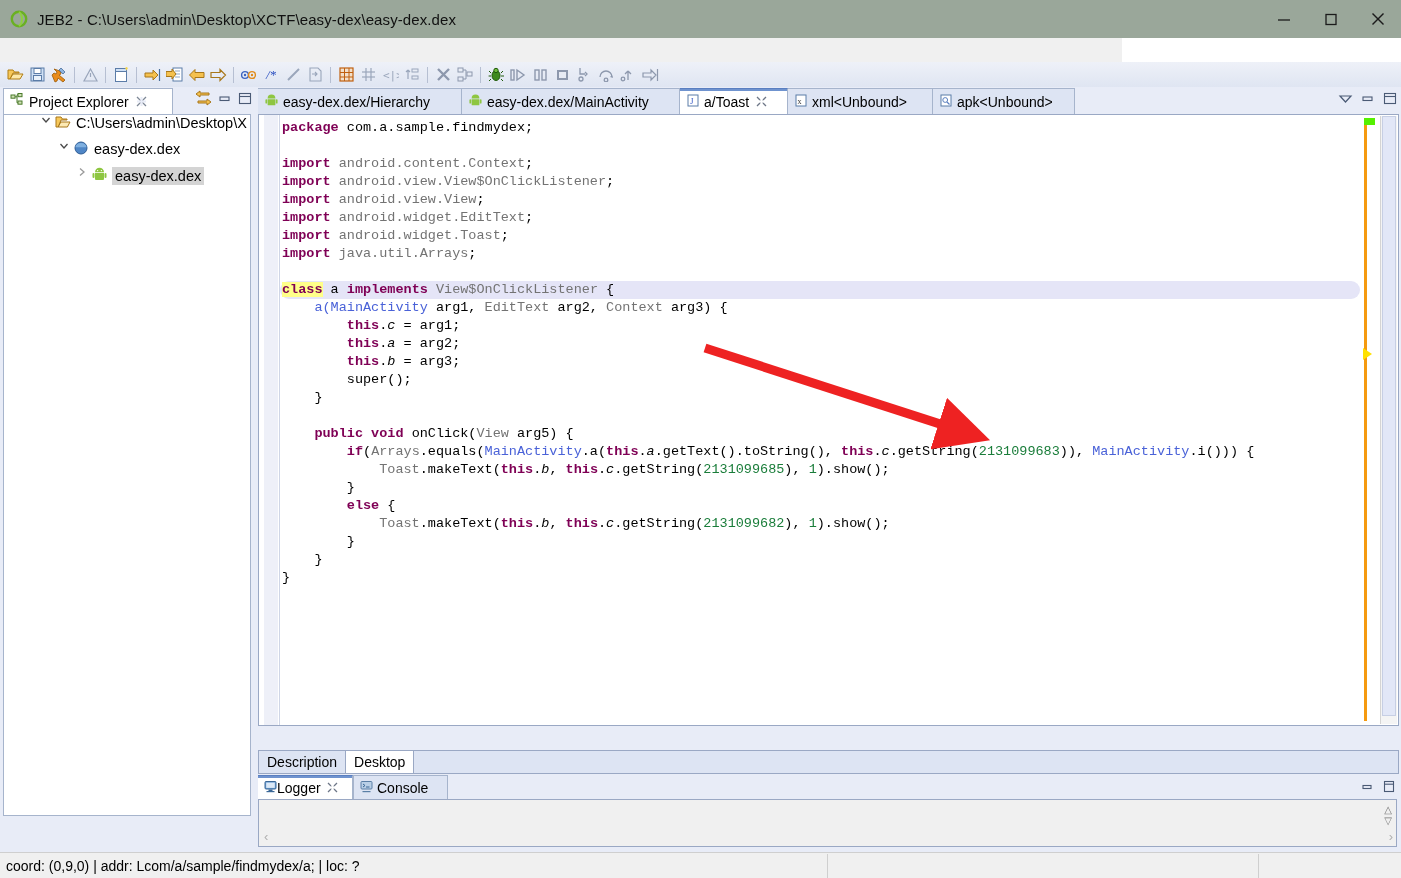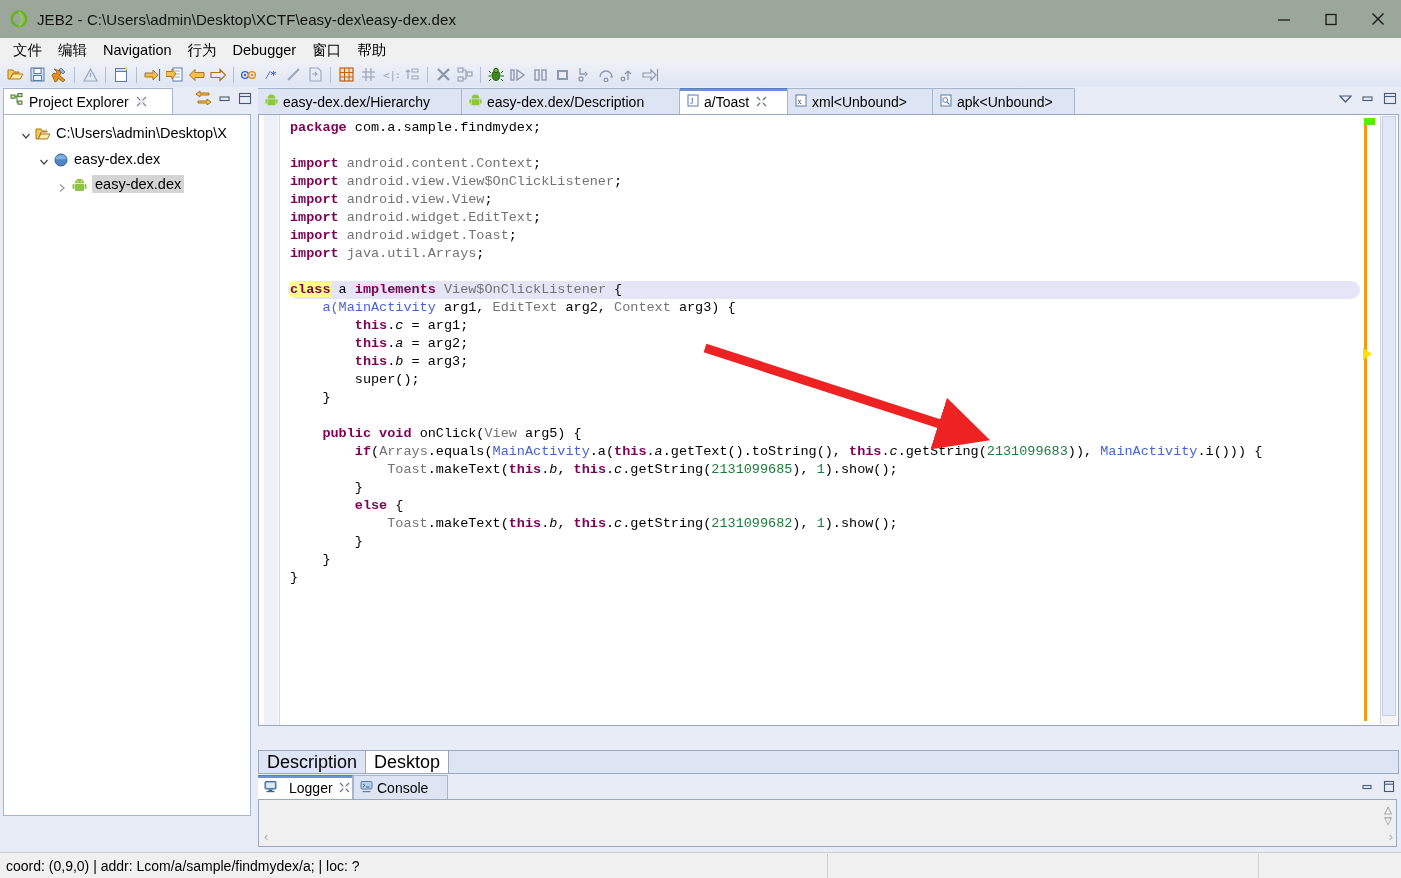--- a/index.html
+++ b/index.html
@@ -91,22 +91,23 @@
   .pe-tab-close { margin-left: 7px; }
   .pe-toolicons {
     position: absolute; right: 2px; top: 2px; display: flex; align-items: center; gap: 6px;
   }
   .pe-body {
     position: absolute; left: 1px; top: 26px; width: 248px; height: 702px;
     background: #ffffff; border: 1px solid #a6b4cc; box-sizing: border-box;
     overflow: hidden;
   }
   .tree-row {
-    display: flex; align-items: flex-end; height: 26px; white-space: nowrap;
+    display: flex; align-items: flex-start; height: 26px; white-space: nowrap;
     padding-left: 6px;
+    margin-left: 20px;
   }
   .tree-row .twisty { width: 16px; display:flex; align-items:center; justify-content:center; }
   .tree-row .t-icon { width: 18px; display:flex; align-items:center; justify-content:center; margin-right: 4px;}
   .tree-label { font-size: 14.5px; color: #000; }
   .tree-label.selected { background: #d4d4d4; padding: 1px 3px; }
 
   .pe-hscroll {
     position: absolute; left: 1px; top: 789px; width: 248px; height: 22px;
   }
 
@@ -155,21 +156,21 @@
   }
   .code {
     position: absolute; left: 21px; top: 0px; right: 38px; height: 588px;
     overflow: hidden;
     font-family: "Liberation Mono", "DejaVu Sans Mono", monospace;
     font-size: 13.5px;
     line-height: 18px;
     white-space: pre;
     padding-top: 4px;
   }
-  .code .ln { height: 18px; padding-left: 2px; margin-left: 8px; }
+  .code .ln { height: 18px; padding-left: 2px; }
   .code .ln.hl { background: #e5e5f7; border-radius: 9px; }
 
   .kw { color: #7f0055; font-weight: bold; }
   .typ { color: #737373; }
   .typ2 { color: #4a62d8; }
   .num { color: #1a7d3a; }
   .fld { color: #000; font-style: italic; }
   .plain { color: #000; }
   .hlt { background: #ffff8a; }
 
@@ -205,21 +206,21 @@
   }
   .ed-hsleft { position: absolute; left: 0; top: 0; width: 22px; height: 18px; background: #dfe5f3; }
 
   .ed-bottomtabs {
     position: absolute; left: 0; top: 662px; width: 1141px; height: 24px;
     background: #dde4f3; border: 1px solid #9aa8c4; box-sizing: border-box;
     display: flex; align-items: stretch;
   }
   .bt-tab {
     display: flex; align-items: center; padding: 0 8px;
-    font-size: 18px; color: #000; border-right: 1px solid #9aa8c4;
+    font-size: 14px; color: #000; border-right: 1px solid #9aa8c4;
   }
   .bt-tab.active { background: #ffffff; }
 
   
   .log-panel {
     position: absolute; left: 258px; top: 688px; width: 1141px; height: 75px;
   }
   .log-tabrow { position: absolute; left: 0; top: 0; width: 1141px; height: 24px; }
   .log-tab {
     position: absolute; top: 0; height: 24px; box-sizing: border-box;
@@ -283,29 +284,20 @@
       </div>
       <div class="win-btn">
         <svg width="16" height="16">
             <line x1="2.5" y1="2.5" x2="13.5" y2="13.5" stroke="#1b1b1b" stroke-width="1.4"></line>
             <line x1="13.5" y1="2.5" x2="2.5" y2="13.5" stroke="#1b1b1b" stroke-width="1.4"></line>
           </svg>
       </div>
     </div>
   </div>
 
-  <div class="menubar">
-    <div class="menu-item">文件</div>
-    <div class="menu-item">编辑</div>
-    <div class="menu-item">Navigation</div>
-    <div class="menu-item">行为</div>
-    <div class="menu-item">Debugger</div>
-    <div class="menu-item">窗口</div>
-    <div class="menu-item">帮助</div>
-  </div>
 
   <div class="toolbar">
     <div style="width:4px"></div>
     <div class="tb-btn">
       <svg width="17" height="15" viewBox="0 0 17 15">
           <path d="M1 12V3h5l1.5 2h4.5v1H6L3 12z" fill="#f7c85a" stroke="#b07c12" stroke-width="1"></path>
           <path d="M3 12l3-5h10l-3 5z" fill="#fde8a8" stroke="#b07c12" stroke-width="1"></path>
         </svg>
     </div>
     <div class="tb-btn">
@@ -611,21 +603,21 @@
 
         <div class="ed-tab" style="left:204px;width:218px">
           <span>
             <svg width="13" height="13" viewBox="0 0 15 15">
                 <path d="M3 6h9v6a1 1 0 0 1-1 1H4a1 1 0 0 1-1-1z" fill="#8ec641"></path>
                 <path d="M3 5.2a4.5 4.5 0 0 1 9 0z" fill="#8ec641"></path>
                 <rect x="0.5" y="6" width="2" height="5" rx="1" fill="#8ec641"></rect>
                 <rect x="12.5" y="6" width="2" height="5" rx="1" fill="#8ec641"></rect>
               </svg>
           </span>
-          <span class="tlabel">easy-dex.dex/Description</span>
+          <span class="tlabel">easy-dex.dex/MainActivity</span>
         </div>
 
         <div class="ed-tab active" style="left:422px;width:108px">
           <span>
             <svg width="12" height="13" viewBox="0 0 12 13">
                 <rect x="1" y="1" width="10" height="11" fill="#fff" stroke="#5b7ca8"></rect>
                 <text x="3.2" y="9.5" font-size="8" fill="#2a4fc0" font-family="serif">J</text>
               </svg>
           </span>
           <span class="tlabel">a/Toast</span>
@@ -712,21 +704,21 @@
       <div class="log-tabrow">
         <div class="log-tab active" style="left:0px;width:95px">
           <span>
             <svg width="13" height="13" viewBox="0 0 13 13">
                 <rect x="1" y="1.5" width="11" height="7.5" rx="1" fill="#6a9fd4" stroke="#3a6796"></rect>
                 <rect x="2.2" y="2.6" width="8.6" height="5.3" fill="#dce9f7"></rect>
                 <rect x="4.5" y="9.5" width="4" height="1.6" fill="#3a6796"></rect>
                 <rect x="2.5" y="11" width="8" height="1.2" fill="#3a6796"></rect>
               </svg>
           </span>
-          <span style="margin-left:12px">Logger</span>
+          <span style="margin-left:0">Logger</span>
           <span style="margin-left:6px">
             <svg width="11" height="11" viewBox="0 0 11 11">
                 <path d="M1 1l9 9M10 1l-9 9" stroke="#6d7687" stroke-width="1.3"></path>
                 <path d="M1 5.5h9M5.5 1v9" stroke="#ffffff" stroke-width="2"></path>
               </svg>
           </span>
         </div>
         <div class="log-tab inactive" style="left:95px;width:95px">
           <span>
             <svg width="13" height="13" viewBox="0 0 13 13">

